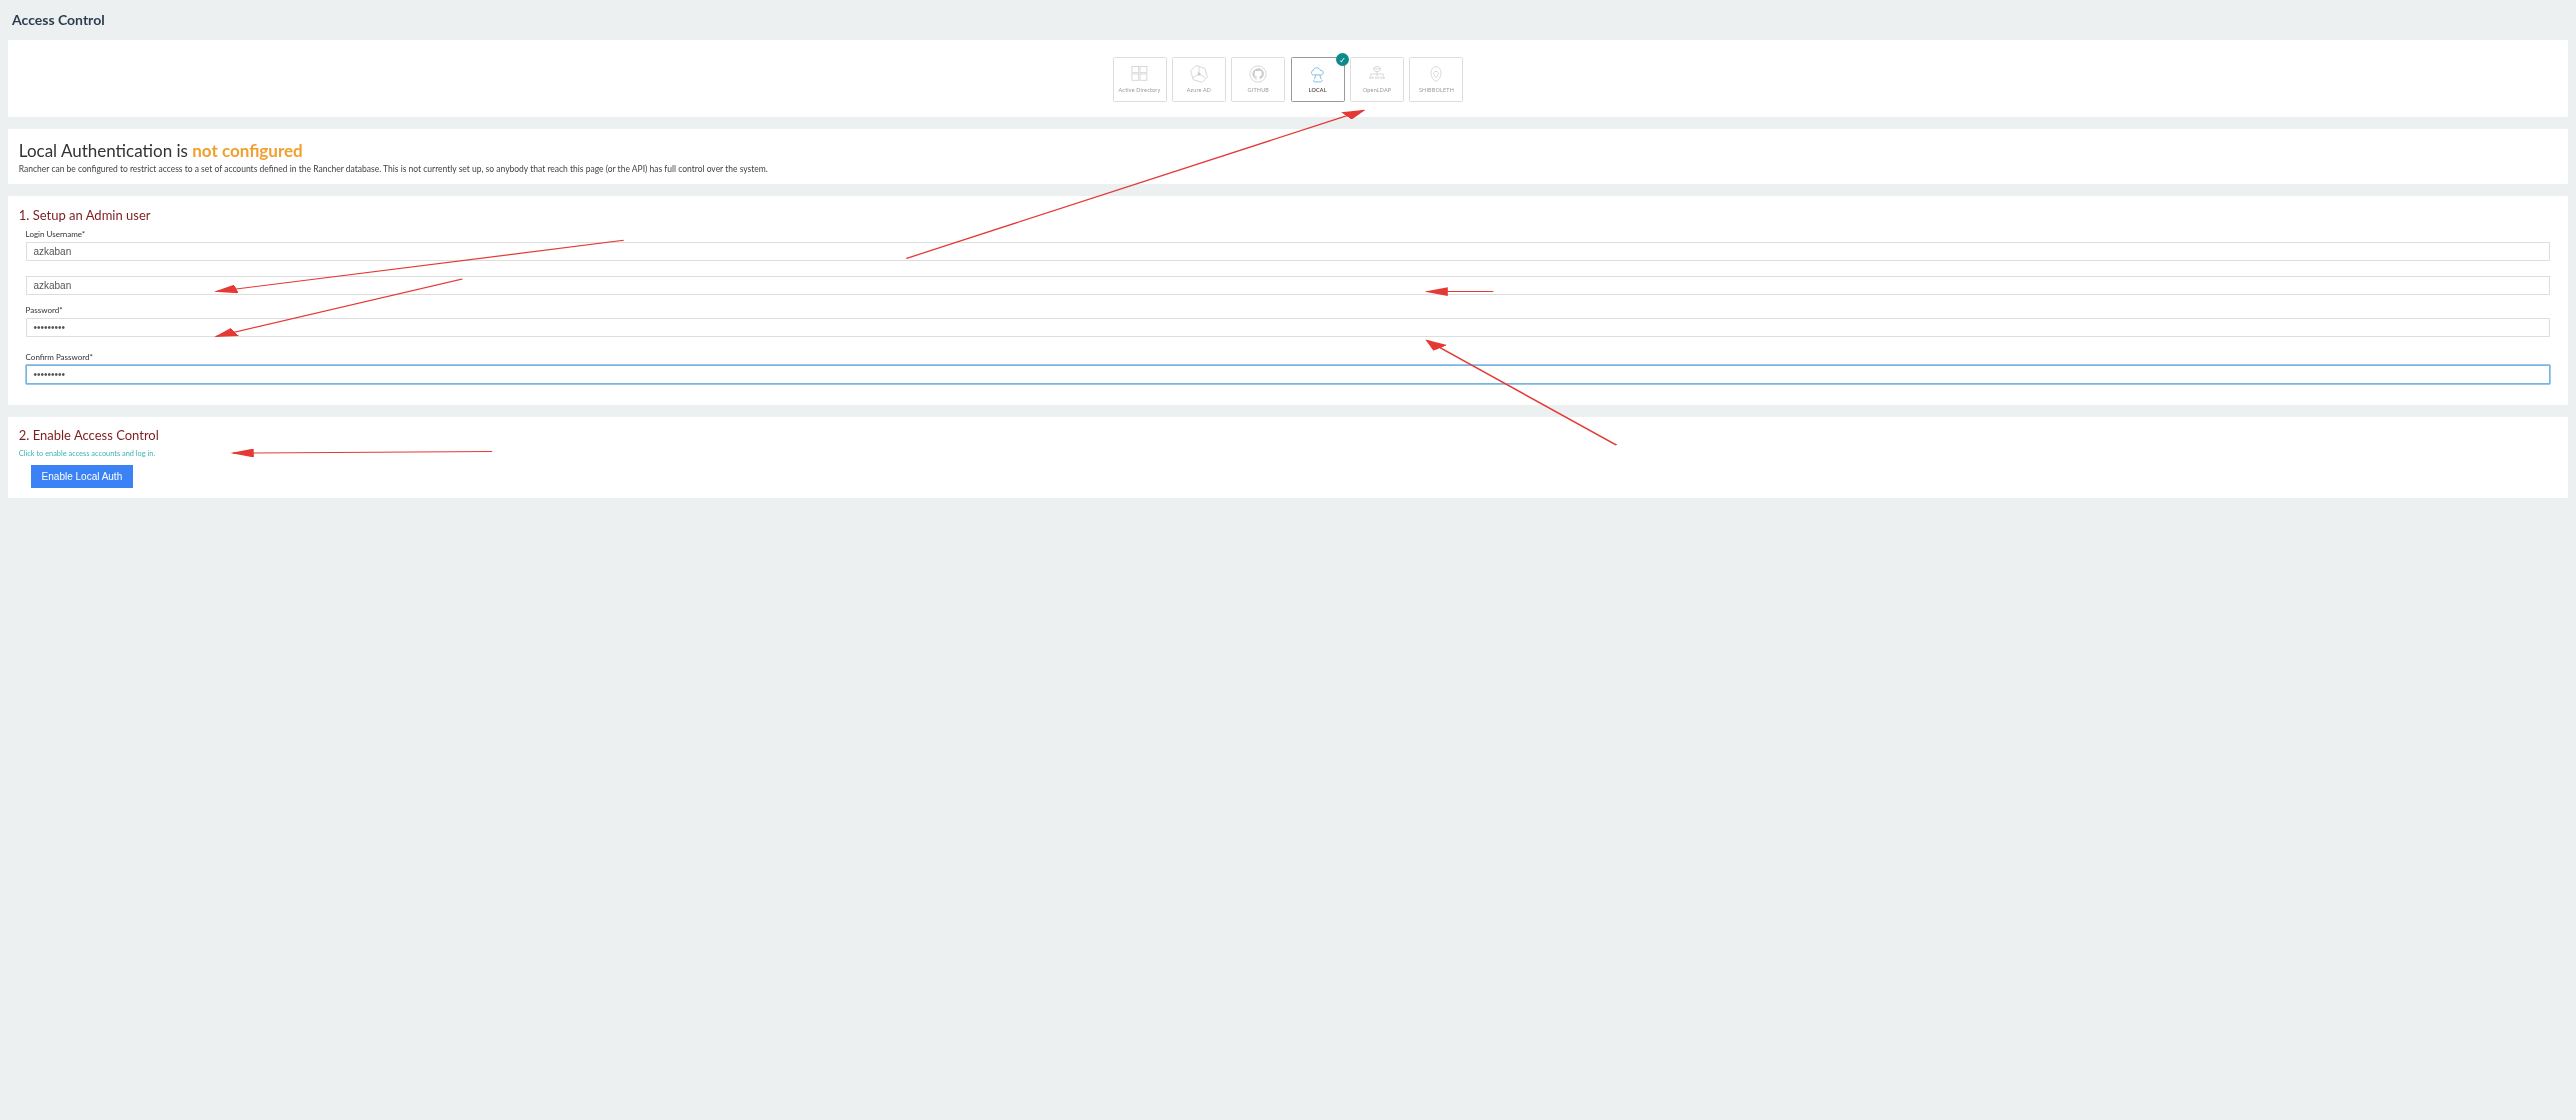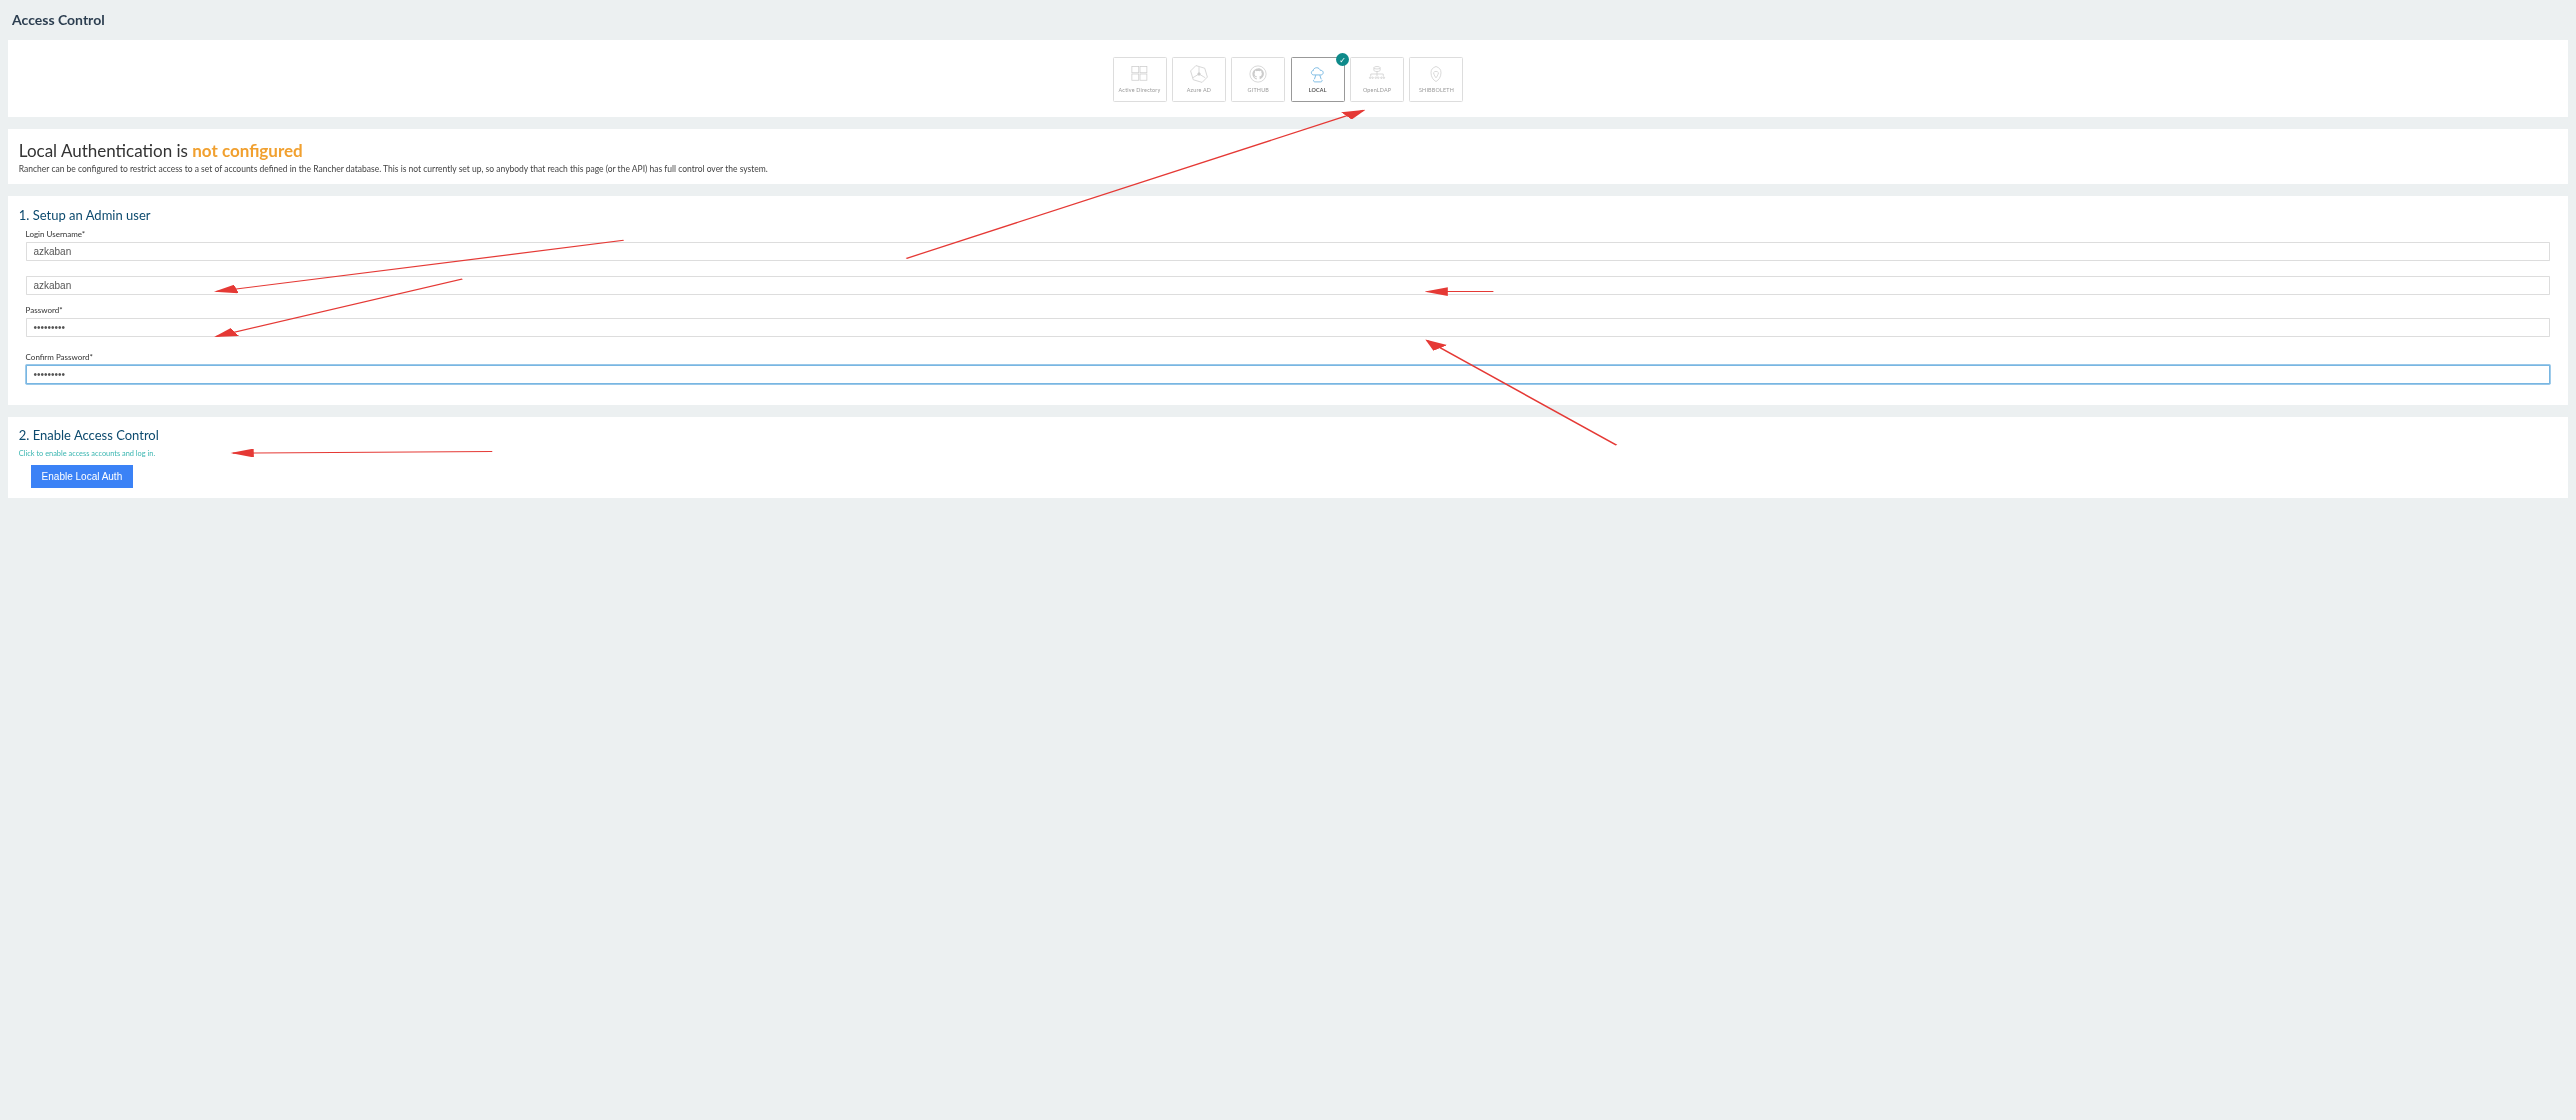--- a/index.html
+++ b/index.html
@@ -84,21 +84,21 @@
   .status-heading .not-configured {
     color: #f1a02f;
     font-weight: 700;
   }
   .status-desc {
     font-size: 8.5px;
     color: #444;
   }
   .section-title {
     font-size: 13px;
-    color: #0c4a6e;
+    color: #7f1d1d;
     font-weight: 400;
     margin-bottom: 5.4px;
   }
   .section-hint {
     font-size: 7.4px;
     color: #3bb6b1;
     margin-bottom: 6.8px;
   }
   .form-row {
     display: flex;

